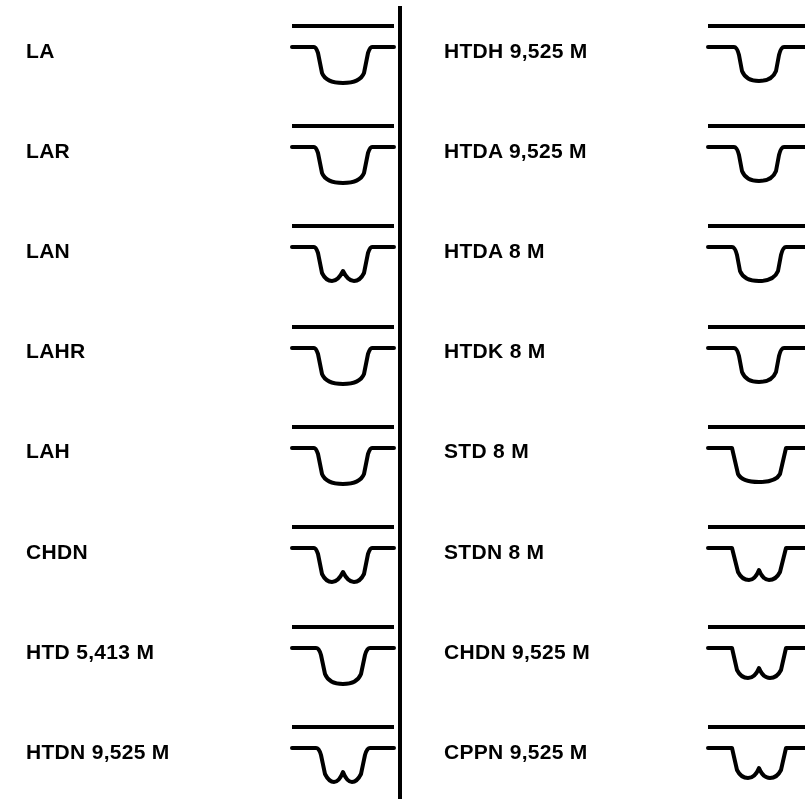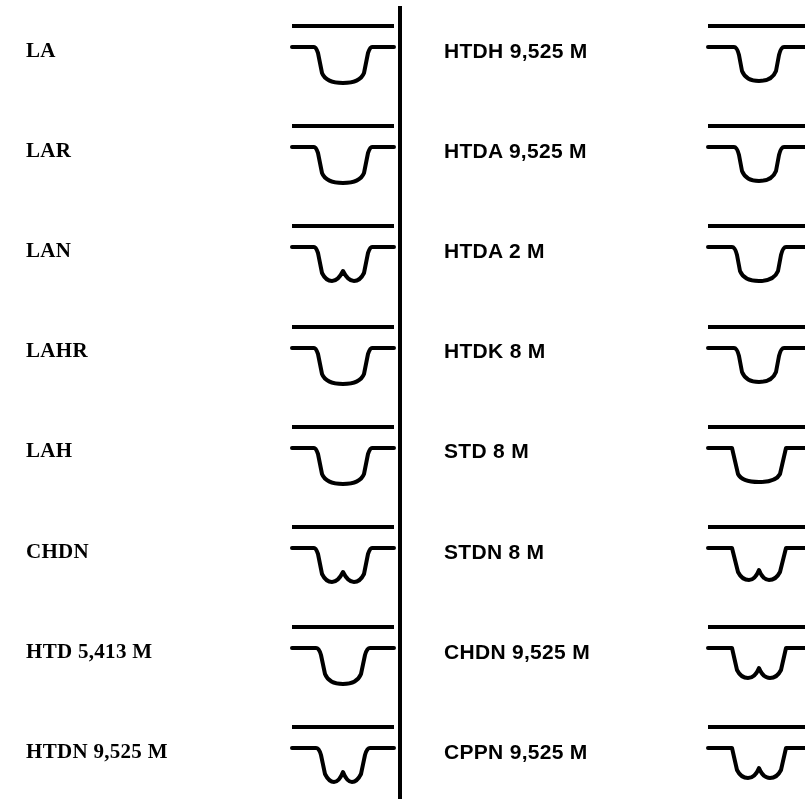--- a/index.html
+++ b/index.html
@@ -19,21 +19,21 @@
     width: 805px;
     height: 805px;
     box-sizing: border-box;
   }
   .column {
     position: absolute;
     top: 0;
     height: 805px;
     box-sizing: border-box;
   }
-  #col-left { left: 0; width: 398px; font-family: Liberation Serif, serif; }
+  #col-left { left: 0; width: 398px; }
   #col-right { left: 416px; width: 405px; }
   .divider {
     position: absolute;
     left: 398px;
     top: 6px;
     width: 4px;
     height: 793px;
     background: #000000;
   }
   .row {
@@ -173,21 +173,21 @@
       <div class="row-label">HTDA 9,525 M</div>
       <div class="profile">
         <svg viewBox="0 0 110 74" xmlns="http://www.w3.org/2000/svg">
           <line x1="4" y1="13" x2="106" y2="13" stroke="#000" stroke-width="4"></line>
           <path d="M4 34 L30 34 Q33 34 35 42 L38 58 Q42 68 55 68 Q68 68 72 58 L75 42 Q77 34 80 34 L106 34" fill="none" stroke="#000" stroke-width="4" stroke-linejoin="round" stroke-linecap="round"></path>
         </svg>
       </div>
     </div>
 
     <div class="row">
-      <div class="row-label">HTDA 2 M</div>
+      <div class="row-label">HTDA 8 M</div>
       <div class="profile">
         <svg viewBox="0 0 110 74" xmlns="http://www.w3.org/2000/svg">
           <line x1="4" y1="13" x2="106" y2="13" stroke="#000" stroke-width="4"></line>
           <path d="M4 34 L28 34 Q31 34 33 42 L36 58 Q40 68 55 68 Q70 68 74 58 L77 42 Q79 34 82 34 L106 34" fill="none" stroke="#000" stroke-width="4" stroke-linejoin="round" stroke-linecap="round"></path>
         </svg>
       </div>
     </div>
 
     <div class="row">
       <div class="row-label">HTDK 8 M</div>

